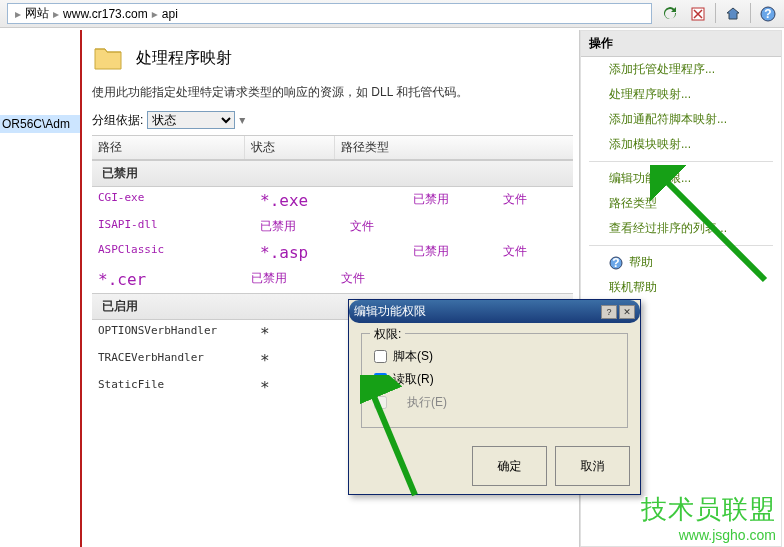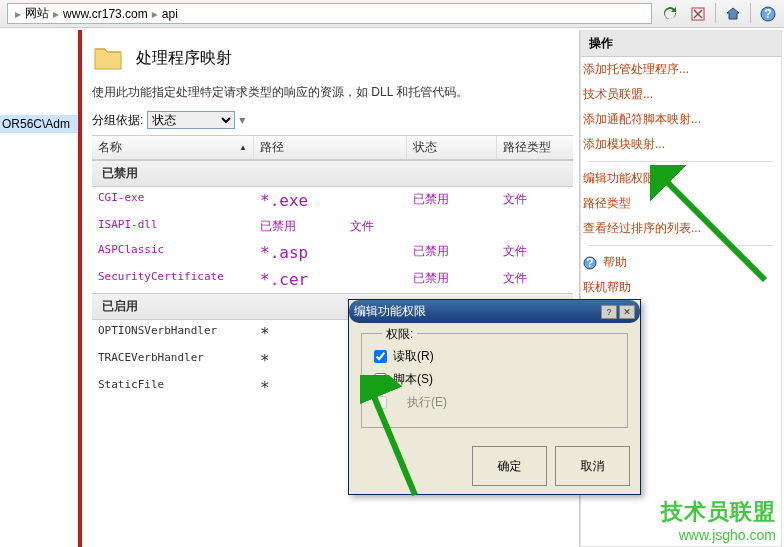--- a/index.html
+++ b/index.html
@@ -4,21 +4,21 @@
   <style>
     * { margin: 0; padding: 0; box-sizing: border-box; font-family: "Microsoft YaHei", SimSun, sans-serif; font-size: 12px; }
     body { background: #fff; width: 784px; height: 547px; position: relative; overflow: hidden; }
     
     .toolbar { position: absolute; top: 0; left: 0; right: 0; height: 28px; background: linear-gradient(#f6f6f6,#e8e8e8); border-bottom: 1px solid #ccc; display: flex; align-items: center; padding: 0 5px; }
     .toolbar .breadcrumb { flex: 1; display: flex; align-items: center; background: #fff; border: 1px solid #9db8d4; height: 21px; padding: 0 3px; margin: 0 2px; font-size: 11px; }
     .breadcrumb .chevron { color: #888; margin: 0 4px; }
     .toolbar .right-icons { display: flex; gap: 6px; margin-left: 5px; }
     .tb-icon { width: 22px; height: 22px; display: flex; align-items: center; justify-content: center; border: 1px solid transparent; }
     
-    .treeview { position: absolute; top: 30px; left: 0; width: 82px; height: calc(100% - 30px); border-right: 4px solid #b91c1c; background: #fff; font-size: 11px; color: #444; padding-top: 85px; }
+    .treeview { position: absolute; top: 30px; left: 0; width: 82px; height: calc(100% - 30px); border-right: 2px solid #b91c1c; background: #fff; font-size: 11px; color: #444; padding-top: 85px; }
     .treeview .node { padding: 2px 2px; white-space: nowrap; overflow: hidden; }
     .treeview .sel { background: #cce5ff; color:#000; }
     
     .main-panel { position: absolute; top: 30px; left: 82px; width: 498px; height: calc(100% - 30px); background: #fff; padding: 12px 6px 6px 10px; border-right: 1px solid #ccc;}
     .main-header { display: flex; align-items: center; gap: 12px; margin-bottom: 10px; }
     .folder-icon { width: 32px; height: 32px; }
     .main-title { font-size: 16px; }
     .desc { margin: 4px 0 10px 0; color: #333; }
     .group-row { display:flex; align-items:center; gap:4px; margin-bottom:6px; }
     .group-row select { font-size:12px; border:1px solid #7b9ebd; width:88px; }
@@ -31,40 +31,40 @@
     .group-header { background:linear-gradient(#f2f2f2,#e6e6e6); color:#333; font-weight:bold; padding:4px 10px; border-bottom:1px solid #ccc; border-top:1px solid #ccc; }
     .row { display:flex; padding:2px 0; color:#a21caf; }
     .row.enabled { color:#333; }
     .td { padding:2px 6px; }
     .td-name { width:162px; font-family: Consolas,monospace; font-size:11px; }
     .td-path { width:153px; font-family: Consolas,monospace; font-size:16px; }
     .td-state { width:90px; } .td-type { flex:1; }
     
     .actions-panel { position: absolute; top: 30px; left: 580px; right: 2px; height: calc(100% - 30px); background: #fff; border: 1px solid #e0e0e0; }
     .actions-header { background: #e8e8e8; padding:4px 8px; font-weight:bold; border-bottom:1px solid #ccc; }
-    .action-link { color:#c2410c; padding:4px 2px; cursor:pointer; display:flex; align-items:center; gap:6px; }
+    .action-link { color:#4d7c0f; padding:4px 28px; cursor:pointer; display:flex; align-items:center; gap:6px; }
     .action-sep { border-top:1px solid #ddd; margin:4px 8px; }
     .help-icon { width:14px; height:14px; }
     
     .dialog { position:absolute; top:299px; left:348px; width:293px; background:#ece9d8; border:1px solid #0a246a; box-shadow:3px 3px 6px rgba(0,0,0,.3); }
     .dlg-title { background:linear-gradient(#3b6ea5,#1a3d7a); color:#fff; padding:3px 5px; display:flex; justify-content:space-between; align-items:center;border-radius:10px; }
     .dlg-title-btns { display:flex; gap:2px; }
     .dlg-title-btns .tbtn { width:16px; height:14px; background:#d4d0c8; border:1px solid #888; font-size:9px; text-align:center; line-height:12px; color:#333; cursor:pointer;}
     .dlg-body { padding:10px 12px; }
     .fieldset { border:1px solid #aaa; padding:8px 10px 10px; position:relative; }
-    .fieldset-legend { position:absolute; top:-8px; left:20px; background:#ece9d8; padding:0 4px; }
+    .fieldset-legend { position:absolute; top:-8px; left:8px; background:#ece9d8; padding:0 4px; }
     .chk-row { display:flex; align-items:center; gap:6px; margin:6px 2px; }
     .chk-row input[type=checkbox] { width:13px; height:13px; }
     .chk-row.disabled { color:#888;gap:20px; }
     .dlg-buttons { display:flex; justify-content:flex-end; gap:8px; padding:8px 10px; }
     .dlg-buttons button { width:75px; height:40px; background:#ece9d8; border:1px solid #888; cursor:pointer; }
 
     .arrow-svg { position:absolute; pointer-events:none; z-index:100; }
     .watermark { position:absolute; bottom:4px; right:8px; z-index:90; text-align:right; }
-    .watermark .wm1 { font-size:22px; font-weight:bold; color:#3ec93e; text-shadow:1px 1px 0 #fff, -1px -1px 0 #fff; letter-spacing:1px; }
+    .watermark .wm1 { font-size:26px; font-weight:normal; color:#3ec93e; text-shadow:1px 1px 0 #fff, -1px -1px 0 #fff; letter-spacing:1px; }
     .watermark .wm2 { font-size:14px; color:#3ec93e; font-weight:normal; text-shadow:1px 1px 0 #fff; }
   </style>
 </head>
 <body>
 
 <div class="toolbar">
   <div class="breadcrumb">
     <span class="chevron">▸</span>
     <span>网站</span>
     <span class="chevron">▸</span>
@@ -116,24 +116,20 @@
   <div class="group-row">
     <span>分组依据:</span>
     <select>
       <option>状态</option>
     </select>
     <span style="color:#777;">▾</span>
   </div>
 
   <div class="handler-table">
     <div class="thead">
-      <div class="th th-name">
-        <span>名称</span>
-        <span style="font-size:8px;">▲</span>
-      </div>
       <div class="th th-path">路径</div>
       <div class="th th-state">状态</div>
       <div class="th th-type">路径类型</div>
     </div>
 
     <div class="group-header">已禁用</div>
     <div class="row">
       <div class="td td-name">CGI-exe</div>
         <div class="td td-path">*.exe</div>
         <div class="td td-state">已禁用</div>
@@ -144,21 +140,20 @@
         <div class="td td-state">已禁用</div>
         <div class="td td-type">文件</div>
     </div>
     <div class="row">
       <div class="td td-name">ASPClassic</div>
         <div class="td td-path">*.asp</div>
         <div class="td td-state">已禁用</div>
         <div class="td td-type">文件</div>
     </div>
     <div class="row">
-      <div class="td td-name">SecurityCertificate</div>
         <div class="td td-path">*.cer</div>
         <div class="td td-state">已禁用</div>
         <div class="td td-type">文件</div>
     </div>
 
     <div class="group-header">已启用</div>
     <div class="row enabled">
       <div class="td td-name">OPTIONSVerbHandler</div>
         <div class="td td-path">*</div>
         <div class="td td-state"></div>
@@ -175,21 +170,21 @@
         <div class="td td-path">*</div>
         <div class="td td-state"></div>
         <div class="td td-type"></div>
     </div>
   </div>
 </div>
 
 <div class="actions-panel">
   <div class="actions-header">操作</div>
   <div class="action-link">添加托管处理程序...</div>
-  <div class="action-link">技术员联盟...</div>
+  <div class="action-link">处理程序映射...</div>
   <div class="action-link">添加通配符脚本映射...</div>
   <div class="action-link">添加模块映射...</div>
   <div class="action-sep"></div>
   <div class="action-link">编辑功能权限...</div>
   <div class="action-link">路径类型</div>
   <div class="action-link">查看经过排序的列表...</div>
   <div class="action-sep"></div>
   <div class="action-link">
     <svg class="help-icon" viewBox="0 0 14 14">
         <circle cx="7" cy="7" r="6" fill="#6aa6e8" stroke="#346"></circle>
@@ -205,26 +200,26 @@
     <span>编辑功能权限</span>
     <div class="dlg-title-btns">
       <div class="tbtn">?</div>
       <div class="tbtn">✕</div>
     </div>
   </div>
   <div class="dlg-body">
     <div class="fieldset">
       <span class="fieldset-legend">权限:</span>
       <label class="chk-row">
+        <input type="checkbox" style="">
+        <span>脚本(S)</span>
+      </label>
+      <label class="chk-row">
         <input type="checkbox" checked="" style="">
         <span>读取(R)</span>
-      </label>
-      <label class="chk-row">
-        <input type="checkbox" style="">
-        <span>脚本(S)</span>
       </label>
       <label class="chk-row disabled">
         <input type="checkbox" disabled="" style="">
         <span>执行(E)</span>
       </label>
     </div>
   </div>
   <div class="dlg-buttons">
     <button>确定</button>
     <button>取消</button>

